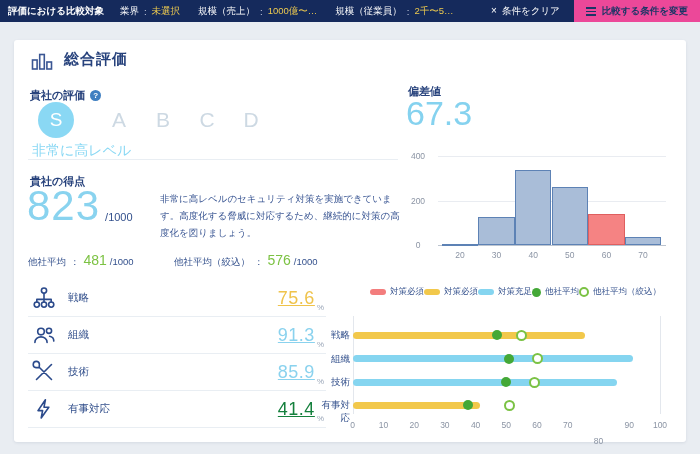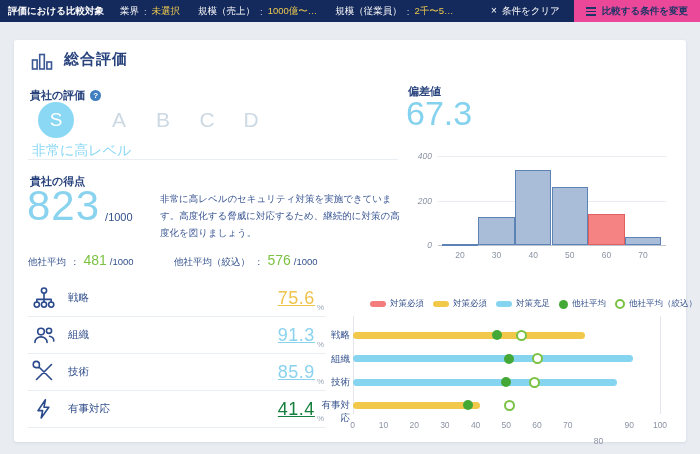--- a/index.html
+++ b/index.html
@@ -60,35 +60,35 @@
   .avg-sep { font-size:9.5px; color:#33508c; margin:0 4px; }
   .avg-val { font-size:14px; color:#7cc243; margin-right:3px; }
   .avg-den { font-size:9.5px; color:#33508c; }
 
   .dev-heading { left:394px; top:44px; }
   .dev-value { position:absolute; left:392px; top:54px; font-size:34px; color:#85d2ef; font-weight:300; }
 
   #histogram { position:absolute; left:390px; top:103px; width:272px; height:126px; }
   .h-grid { position:absolute; height:1px; background:#e9ecf1; }
   .h-base { background:#bcc4cf; }
-  .h-ylab { position:absolute; width:28px; text-align:right; font-size:8.5px; color:#8b94a4;font-style:italic; }
+  .h-ylab { position:absolute; width:28px; text-align:center; font-size:8.5px; color:#8b94a4; }
   .h-xlab { position:absolute; width:24px; text-align:center; font-size:8.5px; color:#8b94a4; }
   .h-bar { position:absolute; border-style:solid; border-width:1px; }
 
   .categories { position:absolute; left:14px; top:240px; width:298px; }
   .cat-row { height:37px; display:flex; align-items:center; border-bottom:1px solid #e9eef3; }
   .cat-ico { width:24px; height:24px; margin-left:4px; }
   .cat-ico svg { width:100%; height:100%; stroke:#2b4a8b; fill:none; stroke-width:1.6;
                  stroke-linecap:round; stroke-linejoin:round; }
   .cat-label { font-size:10.5px; color:#33508c; margin-left:12px; }
   .cat-val { margin-left:auto; font-size:18px; font-weight:300; letter-spacing:.5px;text-decoration:underline; }
   .cat-unit { font-size:8px; color:#9aa6b8; margin-left:2px; margin-right:2px; align-self:flex-end; padding-bottom:4px; }
 
-  #legend { position:absolute; left:356px; top:258px; width:316px; display:flex; align-items:center;
-            gap:9px; font-size:8.5px; color:#33508c; white-space:nowrap;text-align:center; }
+  #legend { position:absolute; left:356px; top:246px; width:316px; display:flex; align-items:center;
+            font-size:8.5px; color:#33508c; white-space:nowrap;text-align:center; }
   .lg-item { display:flex; align-items:center; gap:4px; }
   .lg-swatch { width:16px; height:6px; border-radius:3px; }
   .lg-dot { width:9px; height:9px; border-radius:50%; }
   .lg-circle { width:10px; height:10px; border-radius:50%; background:#fff; border-width:2px; border-style:solid; }
 
   #hbar { position:absolute; left:300px; top:268px; width:362px; height:130px; }
   .hb-label { position:absolute; width:36px; text-align:right; font-size:9.5px; color:#33508c; }
   .hb-line { position:absolute; width:1px; background:#e3e7ed; }
   .hb-bar { position:absolute; height:7px; border-radius:3.5px; }
   .hb-dot { position:absolute; width:10px; height:10px; border-radius:50%; }

